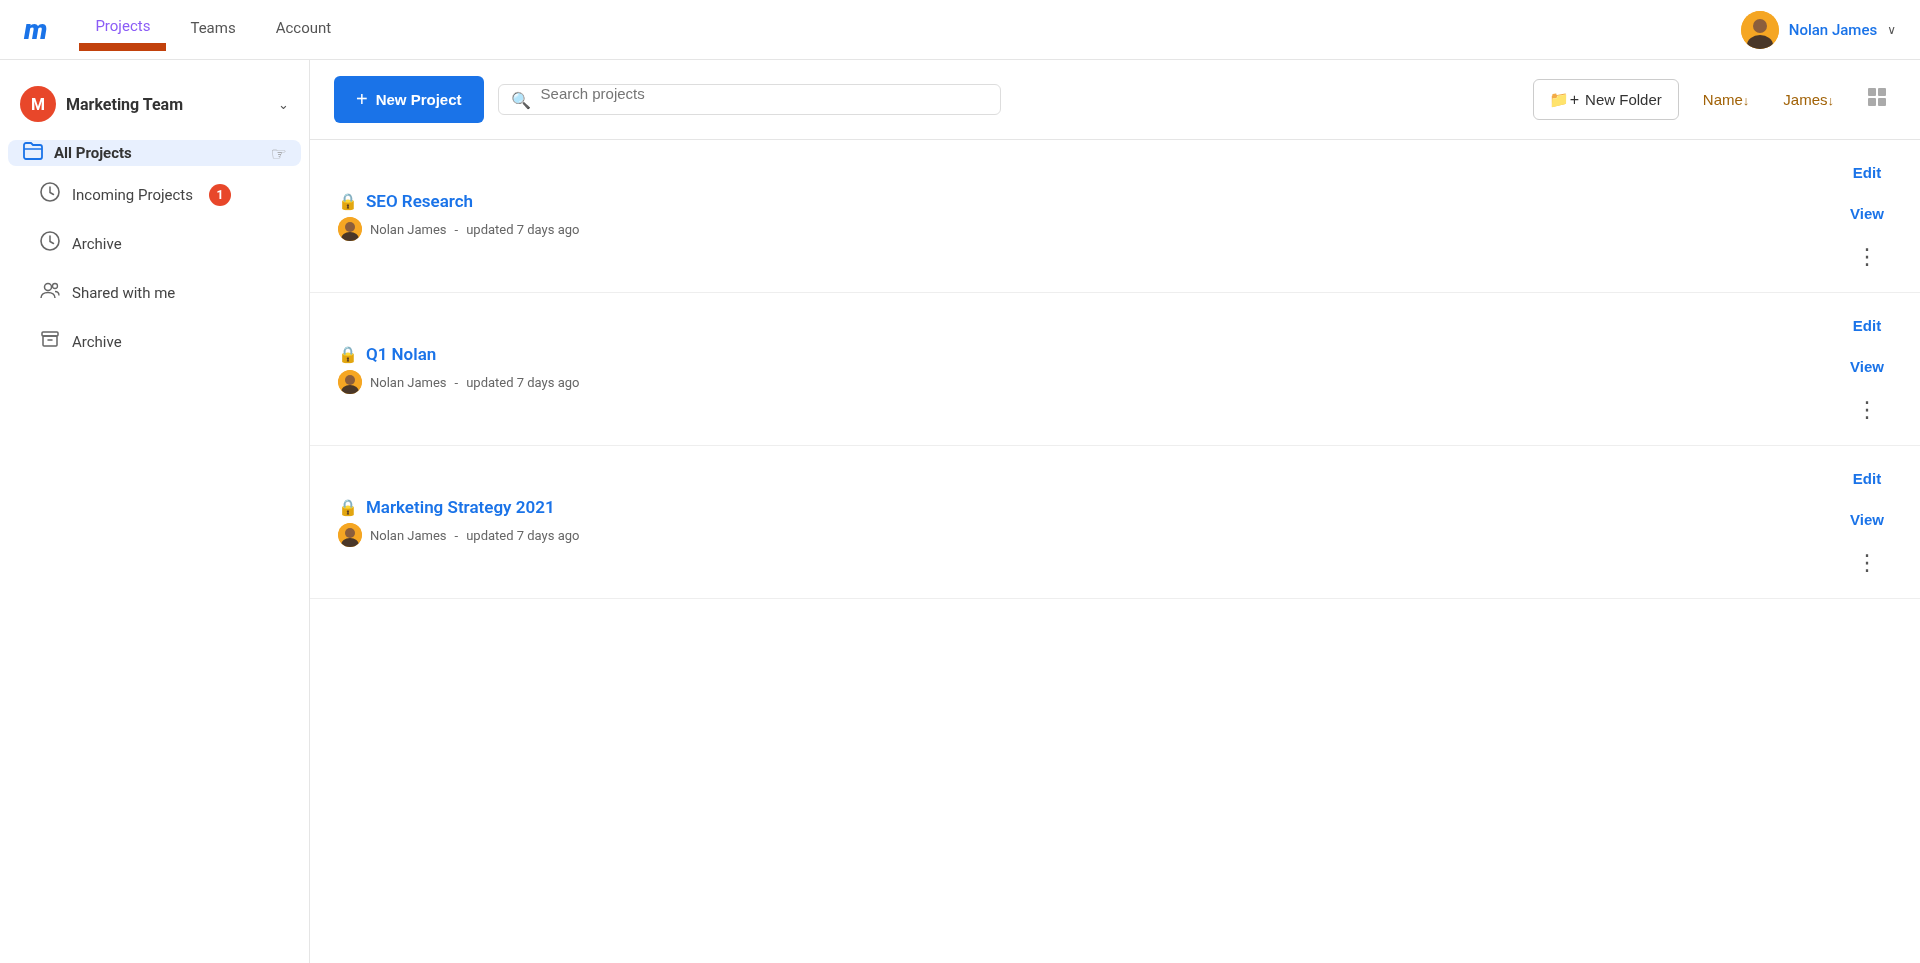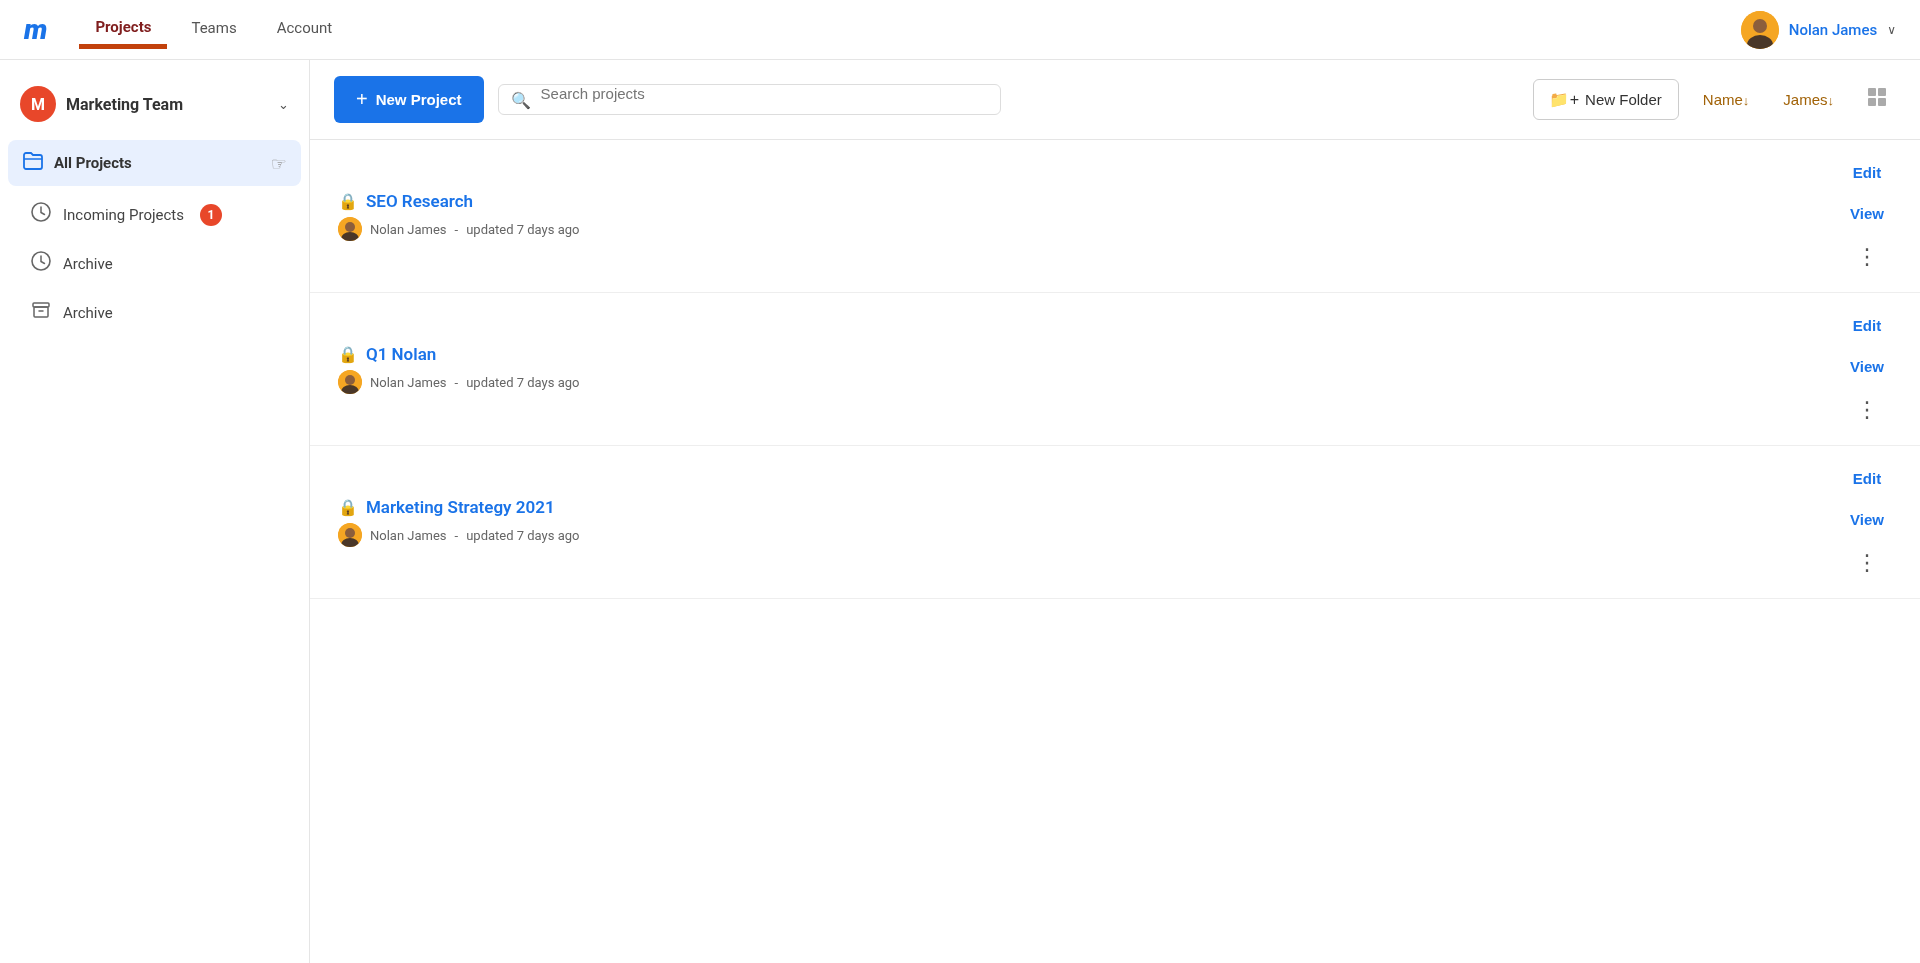--- a/index.html
+++ b/index.html
@@ -14,21 +14,21 @@
     }
     .topnav-logo {
       font-size: 28px; font-weight: 900; color: #1a73e8; margin-right: 32px;
       font-style: italic;
     }
     .topnav-links { display: flex; gap: 8px; align-items: center; }
     .topnav-link {
       padding: 8px 16px; font-size: 15px; color: #555; cursor: pointer;
       border-bottom: 3px solid transparent; text-decoration: none;
     }
-    .topnav-link.active { color: #7f1d1d; border-bottom: 5px solid #c2410c; font-weight: 700; }
+    .topnav-link.active { color: #8b5cf6; border-bottom: 8px solid #c2410c; font-weight: 400; }
     .topnav-spacer { flex: 1; }
     .topnav-user { display: flex; align-items: center; gap: 10px; cursor: pointer; }
     .topnav-avatar {
       width: 38px; height: 38px; border-radius: 50%; background: #f5a623;
       overflow: hidden; display: flex; align-items: center; justify-content: center;
     }
     .topnav-avatar svg { width: 38px; height: 38px; }
     .topnav-username { font-size: 15px; font-weight: 500; color: #1a73e8; }
     .topnav-chevron { font-size: 12px; color: #555; }
 
@@ -48,29 +48,29 @@
     .team-icon {
       width: 36px; height: 36px; border-radius: 50%; background: #e8472a;
       color: #fff; font-weight: 700; font-size: 16px;
       display: flex; align-items: center; justify-content: center;
     }
     .team-name { font-size: 16px; font-weight: 700; flex: 1; }
     .team-chevron { font-size: 13px; color: #555; }
 
     .sidebar-section {
       background: #f0f2f5; border-radius: 8px; margin: 0 8px 4px;
-      padding: 10px 14px; cursor: pointer; display: flex; align-items: center; gap: 10px;
+      padding: 0 14px; cursor: pointer; display: flex; align-items: center; gap: 10px;
     }
     .sidebar-section.active { background: #e8f0fe; }
     .sidebar-section-icon { font-size: 18px; color: #555; }
     .sidebar-section-label { font-size: 15px; font-weight: 700; color: #333; }
 
     .sidebar-item {
       display: flex; align-items: center; gap: 12px;
-      padding: 12px 31px; cursor: pointer; position: relative;
+      padding: 12px 40px; cursor: pointer; position: relative;
     }
     .sidebar-item-icon { font-size: 20px; color: #666; }
     .sidebar-item-label { font-size: 15px; color: #444; }
     .sidebar-badge {
       background: #e8472a; color: #fff; border-radius: 50%;
       width: 22px; height: 22px; font-size: 12px; font-weight: 700;
       display: flex; align-items: center; justify-content: center;
       margin-left: 4px;
     }
 
@@ -201,20 +201,31 @@
       <span class="sidebar-item-icon">
         <svg width="20" height="20" viewBox="0 0 20 20" fill="none">
           <circle cx="10" cy="10" r="9" stroke="#666" stroke-width="1.6" fill="none"></circle>
           <path d="M10 5v5.5l3.5 2" stroke="#666" stroke-width="1.5" stroke-linecap="round"></path>
         </svg>
       </span>
       <span class="sidebar-item-label">Archive</span>
     </div>
 
 
+    <div class="sidebar-item">
+      <span class="sidebar-item-icon">
+        <svg width="20" height="20" viewBox="0 0 20 20" fill="none">
+          <circle cx="8" cy="7" r="3.5" stroke="#666" stroke-width="1.5" fill="none"></circle>
+          <path d="M1 18c0-3.5 3-5.5 7-5.5s7 2 7 5.5" stroke="#666" stroke-width="1.5" fill="none"></path>
+          <circle cx="15" cy="6" r="2.5" stroke="#666" stroke-width="1.3" fill="none"></circle>
+          <path d="M15 11.5c2 0 4 1.2 4 4" stroke="#666" stroke-width="1.3" fill="none"></path>
+        </svg>
+      </span>
+      <span class="sidebar-item-label">Shared with me</span>
+    </div>
 
     <div class="sidebar-item">
       <span class="sidebar-item-icon">
         <svg width="20" height="20" viewBox="0 0 20 20" fill="none">
           <rect x="2" y="3" width="16" height="4" rx="1" stroke="#666" stroke-width="1.5" fill="none"></rect>
           <rect x="3" y="7" width="14" height="10" rx="1" stroke="#666" stroke-width="1.5" fill="none"></rect>
           <path d="M8 11h4" stroke="#666" stroke-width="1.5" stroke-linecap="round"></path>
         </svg>
       </span>
       <span class="sidebar-item-label">Archive</span>

